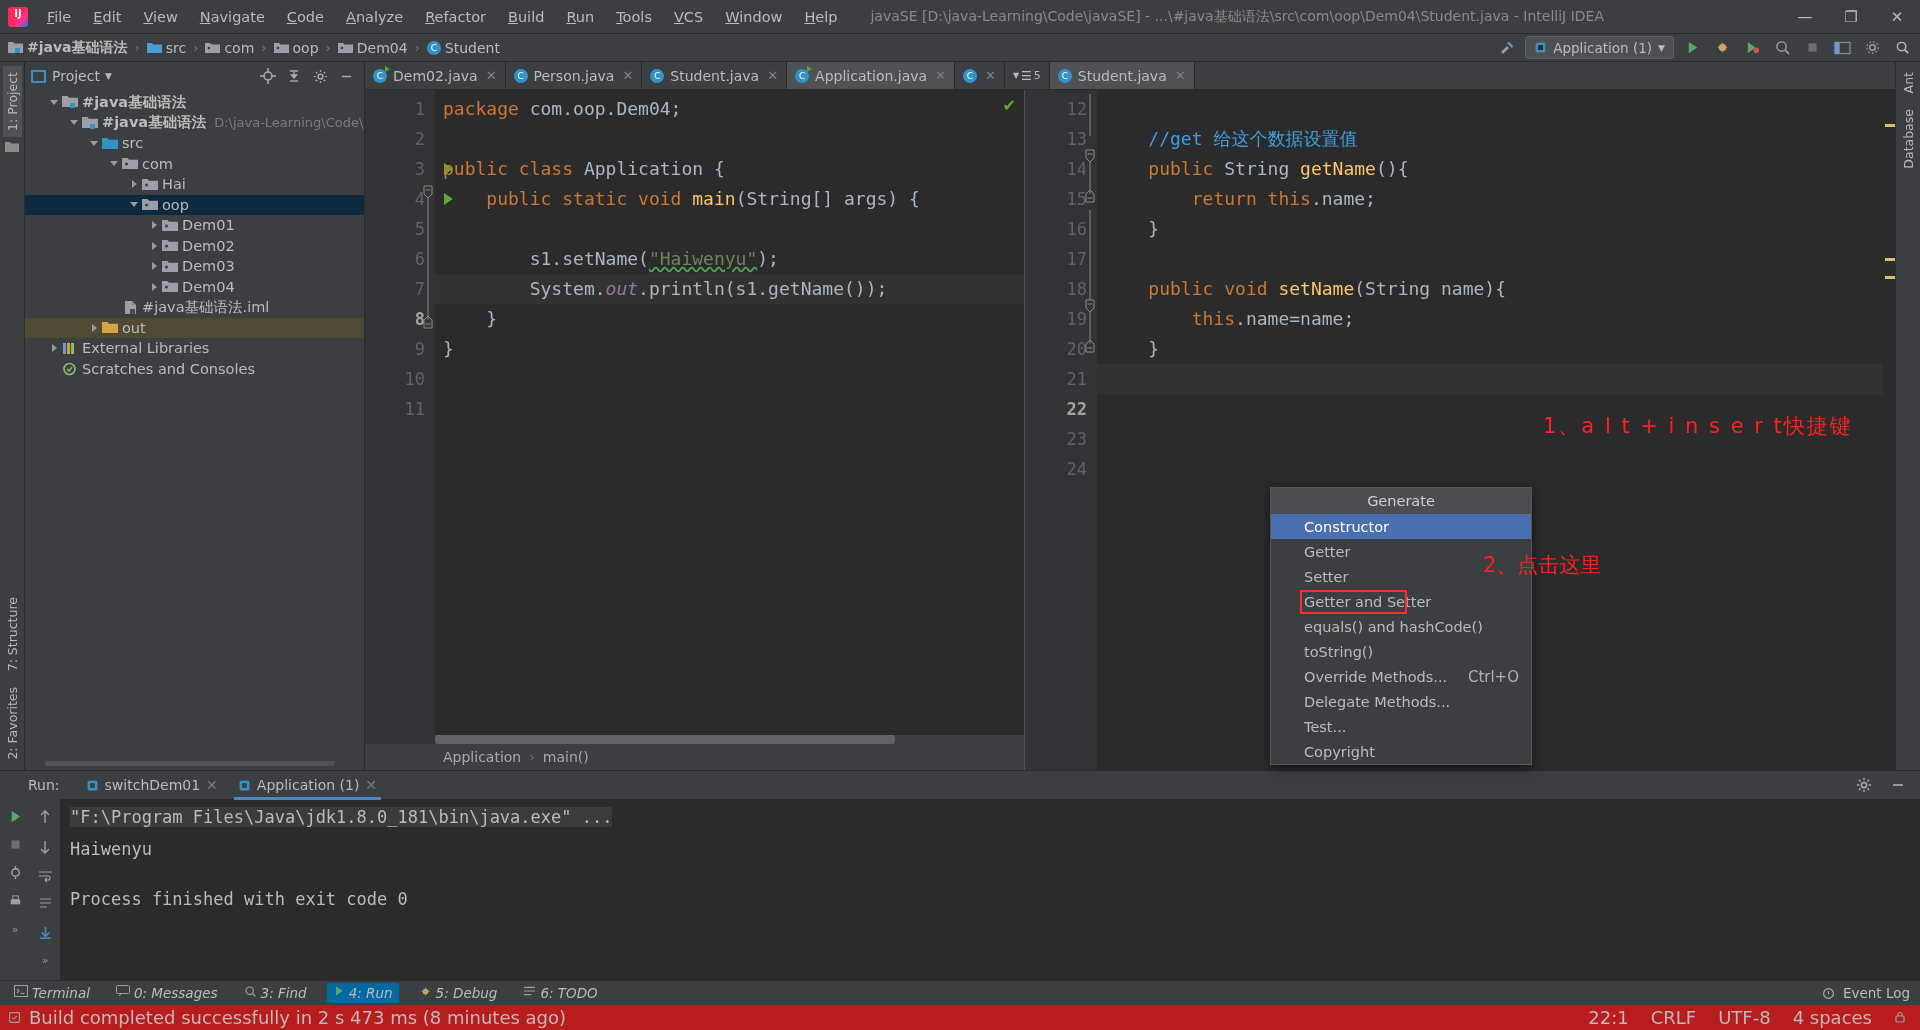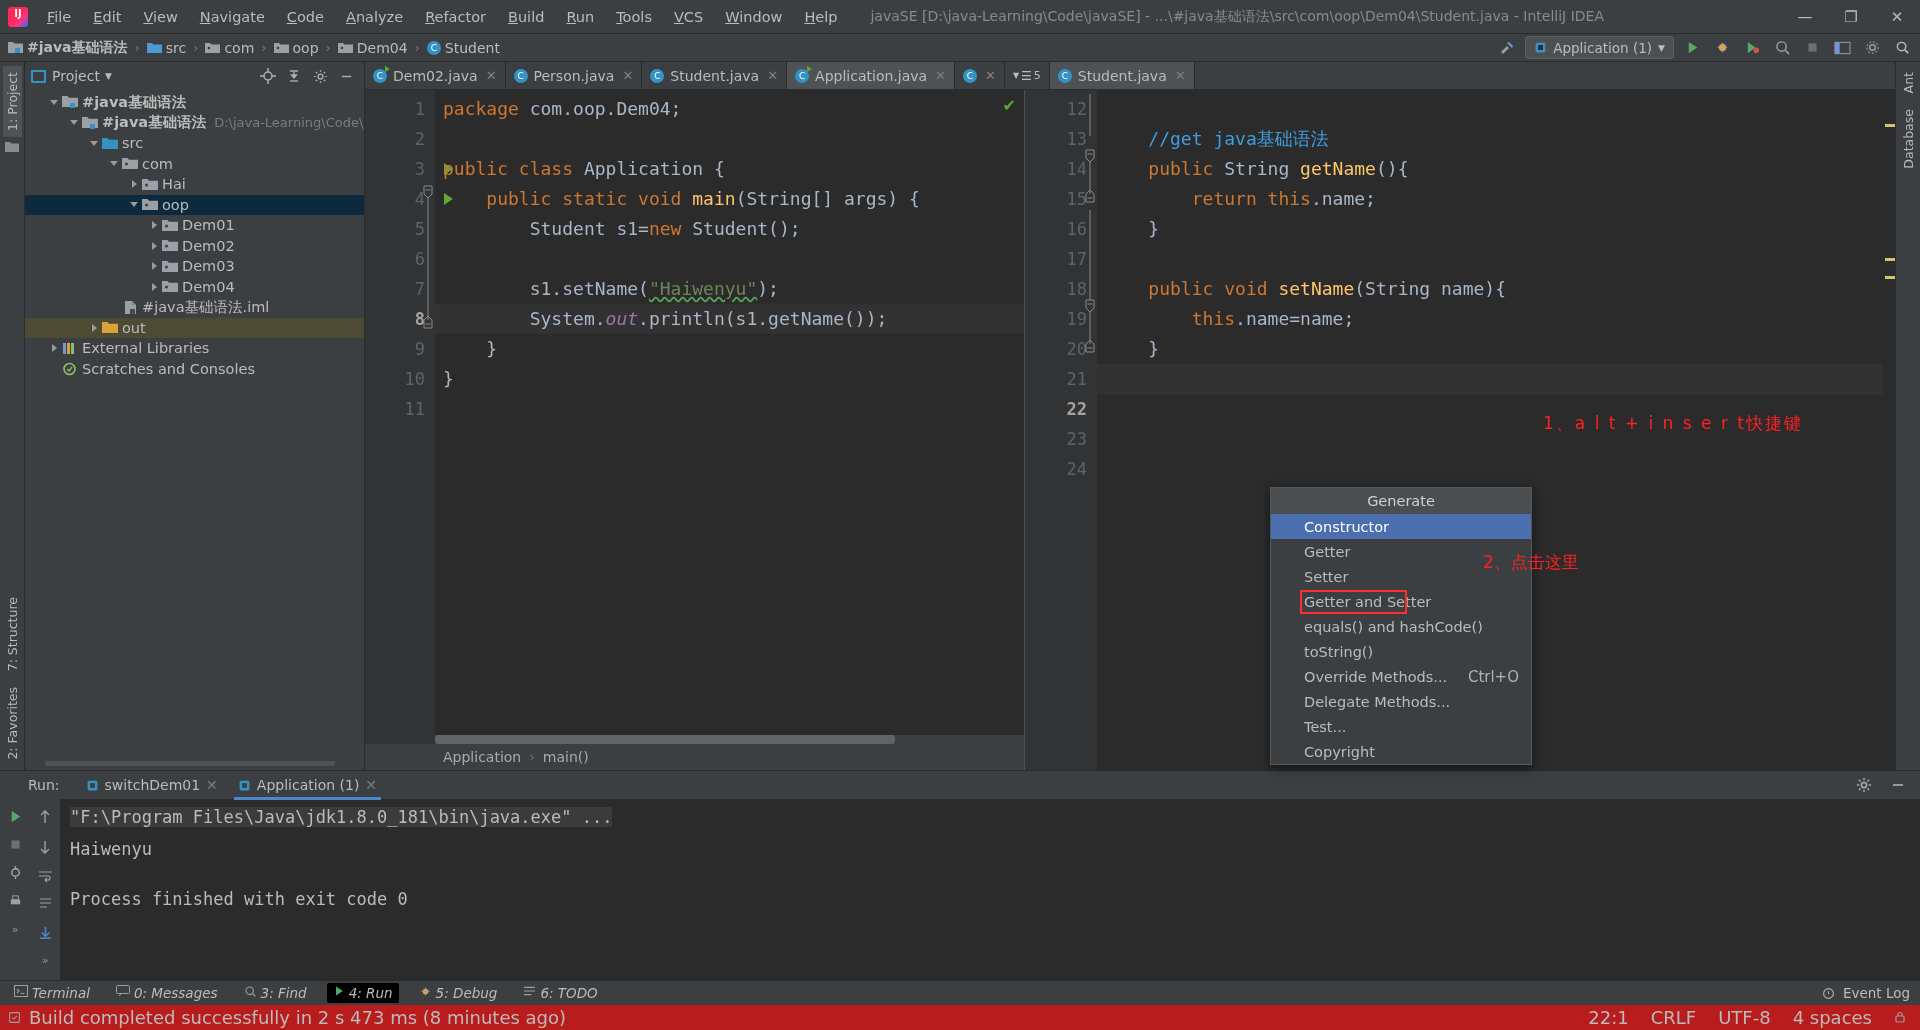--- a/index.html
+++ b/index.html
@@ -143,21 +143,21 @@
   .gen-item { height: 25px; display: flex; align-items: center; padding: 0 0 0 33px; font-size: 14.5px; color: #bbbbbb;
     position: relative; cursor: default; }
   .gen-item.sel { background: #4b6eaf; color: #ffffff; }
   .gen-item .short { position: absolute; right: 12px; color: #b0b0b0; font-size: 15px; }
   .gen-item.boxed::after {
     content: ""; position: absolute; left: 29px; right: 124px; top: 1px; bottom: 0px;
     border: 2px solid #ff2d2d; pointer-events: none;
   }
 
   
-  .anno { position: absolute; color: #ff2020; font-size: 17px; z-index: 45; white-space: nowrap; }
+  .anno { position: absolute; color: #ff2020; font-size: 21px; z-index: 45; white-space: nowrap; }
   .anno1 { left: 1543px; top: 412px; letter-spacing: 2px; }
   .anno2 { left: 1483px; top: 551px; }
 
   
   .run-window { height: 210px; background: #3c3f41; flex: none; display: flex; flex-direction: column;
     border-top: 1px solid #2b2b2b; }
   .run-head { height: 28px; display: flex; align-items: center; flex: none; padding-left: 28px; }
   .run-label { font-size: 14px; color: #bbbbbb; margin-right: 16px; }
   .run-tab { display: flex; align-items: center; gap: 6px; padding: 4px 10px; font-size: 14px; color: #bbbbbb;
      position: relative; }
@@ -170,21 +170,21 @@
   .console { flex: 1; background: #2b2b2b; font-family: "DejaVu Sans Mono", monospace; font-size: 17px;
      color: #bbbbbb; padding: 8px 10px; overflow: hidden; }
   .console .path { background: #3b3b3b; color: #bbbbbb; }
   .console .ln2 { margin-top: 12px; }
   .console .ln3 { margin-top: 30px; }
 
   
   .toolbar-bottom { height: 25px; background: #3c3f41; display: flex; align-items: center; gap: 16px;
     padding-left: 8px; flex:none; font-size: 13.5px; color: #bbbbbb; border-top: 1px solid #2b2b2b;}
   .tbb { display: flex; gap: 4px; padding: 2px 6px; cursor: default; font-style: italic; }
-  .tbb.active { background: #000000; border-radius: 2px; }
+  .tbb.active { background: #0369a1; border-radius: 2px; }
   .tbb-right { margin-left: auto; display: flex; align-items: center; gap: 8px; padding-right: 10px; }
   .statusbar { height: 25px; background: #b91c1c; display: flex; align-items: center; padding-left: 8px;
     flex:none; font-size: 18px; color: #bbbbbb; }
   .status-right { margin-left: auto; display: flex; align-items: center; gap: 22px; padding-right: 14px; }
 
   
   .right-rail { width: 25px; background: #3c3f41; border-left: 1px solid #2b2b2b; display: flex;
     flex-direction: column; align-items: center; flex: none; padding-top: 4px; gap: 4px; }
 
   svg { display: block; }
@@ -632,21 +632,20 @@
                     <path d="M3 234h8v-8l-4-4-4 4z" fill="none" stroke="#8a8a8a"></path>
                     <path d="M4.5 230h5" stroke="#8a8a8a"></path>
                   </svg>
                 </div>
               </div>
             <div class="code" id="codeL">
                 <div class="cl"><span class="kw">package</span> com.oop.Dem04;</div>
                 <div class="cl">&nbsp;</div>
                 <div class="cl"><span class="kw">public class</span> Application {</div>
                 <div class="cl">    <span class="kw">public static void</span> <span class="fn">main</span>(String[] args) {</div>
-                <div class="cl">        Student s1=<span class="kw">new</span> Student();</div>
                 <div class="cl">&nbsp;</div>
                 <div class="cl">        s1.setName(<span class="str wavy">"Haiwenyu"</span>);</div>
                 <div class="cl hl">        System.<span class="st">out</span>.println(s1.getName());</div>
                 <div class="cl">    }</div>
                 <div class="cl">}</div>
                 <div class="cl">&nbsp;</div>
               </div>
             <div class="check-ok">✔</div>
             <div class="hscroll">
               <div class="thumb" style="width:460px;margin-left:0px;"></div>
@@ -687,21 +686,21 @@
                     <path d="M3 206h8v8l-4 4-4-4z" fill="none" stroke="#8a8a8a"></path>
                     <path d="M4.5 210h5" stroke="#8a8a8a"></path>
                     <path d="M7 218v32" stroke="#8a8a8a"></path>
                     <path d="M3 258h8v-8l-4-4-4 4z" fill="none" stroke="#8a8a8a"></path>
                     <path d="M4.5 254h5" stroke="#8a8a8a"></path>
                   </svg>
                 </div>
               </div>
             <div class="code" id="codeR">
                 <div class="cl">&nbsp;</div>
-                <div class="cl">    <span class="cmt2">//get java基础语法</span></div>
+                <div class="cl">    <span class="cmt2">//get 给这个数据设置值</span></div>
                 <div class="cl">    <span class="kw">public</span> String <span class="fn">getName</span>(){</div>
                 <div class="cl">        <span class="kw">return this</span>.name;</div>
                 <div class="cl">    }</div>
                 <div class="cl">&nbsp;</div>
                 <div class="cl">    <span class="kw">public void</span> <span class="fn">setName</span>(String name){</div>
                 <div class="cl">        <span class="kw">this</span>.name=name;</div>
                 <div class="cl">    }</div>
                 <div class="cl hl">&nbsp;</div>
                 <div class="cl">&nbsp;</div>
                 <div class="cl">&nbsp;</div>

